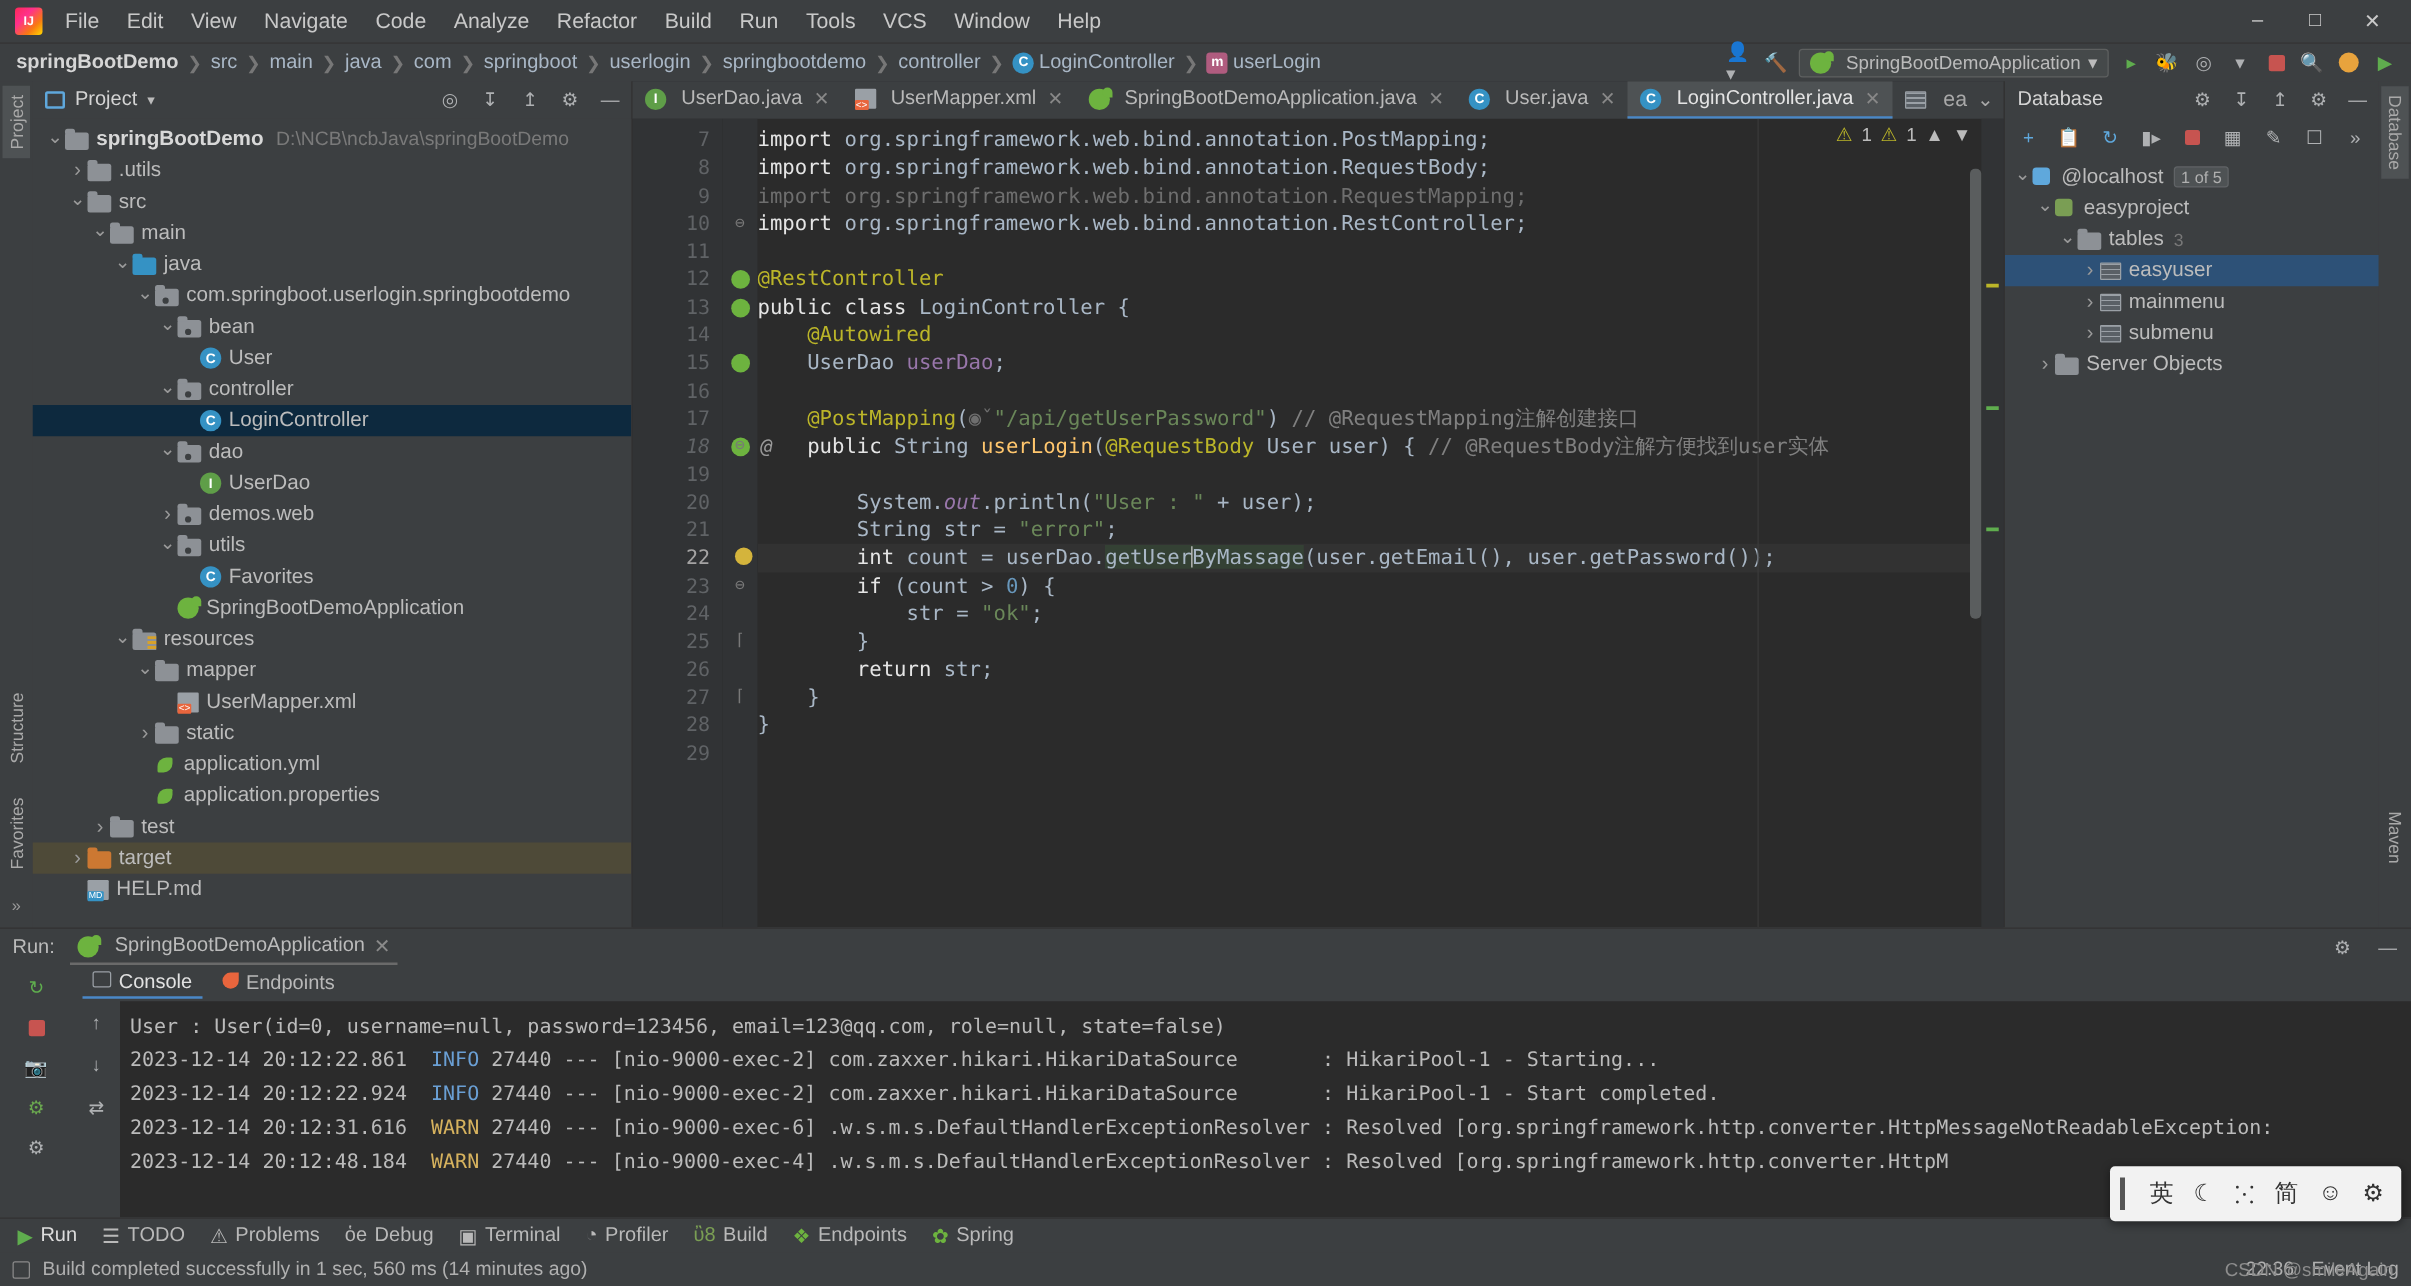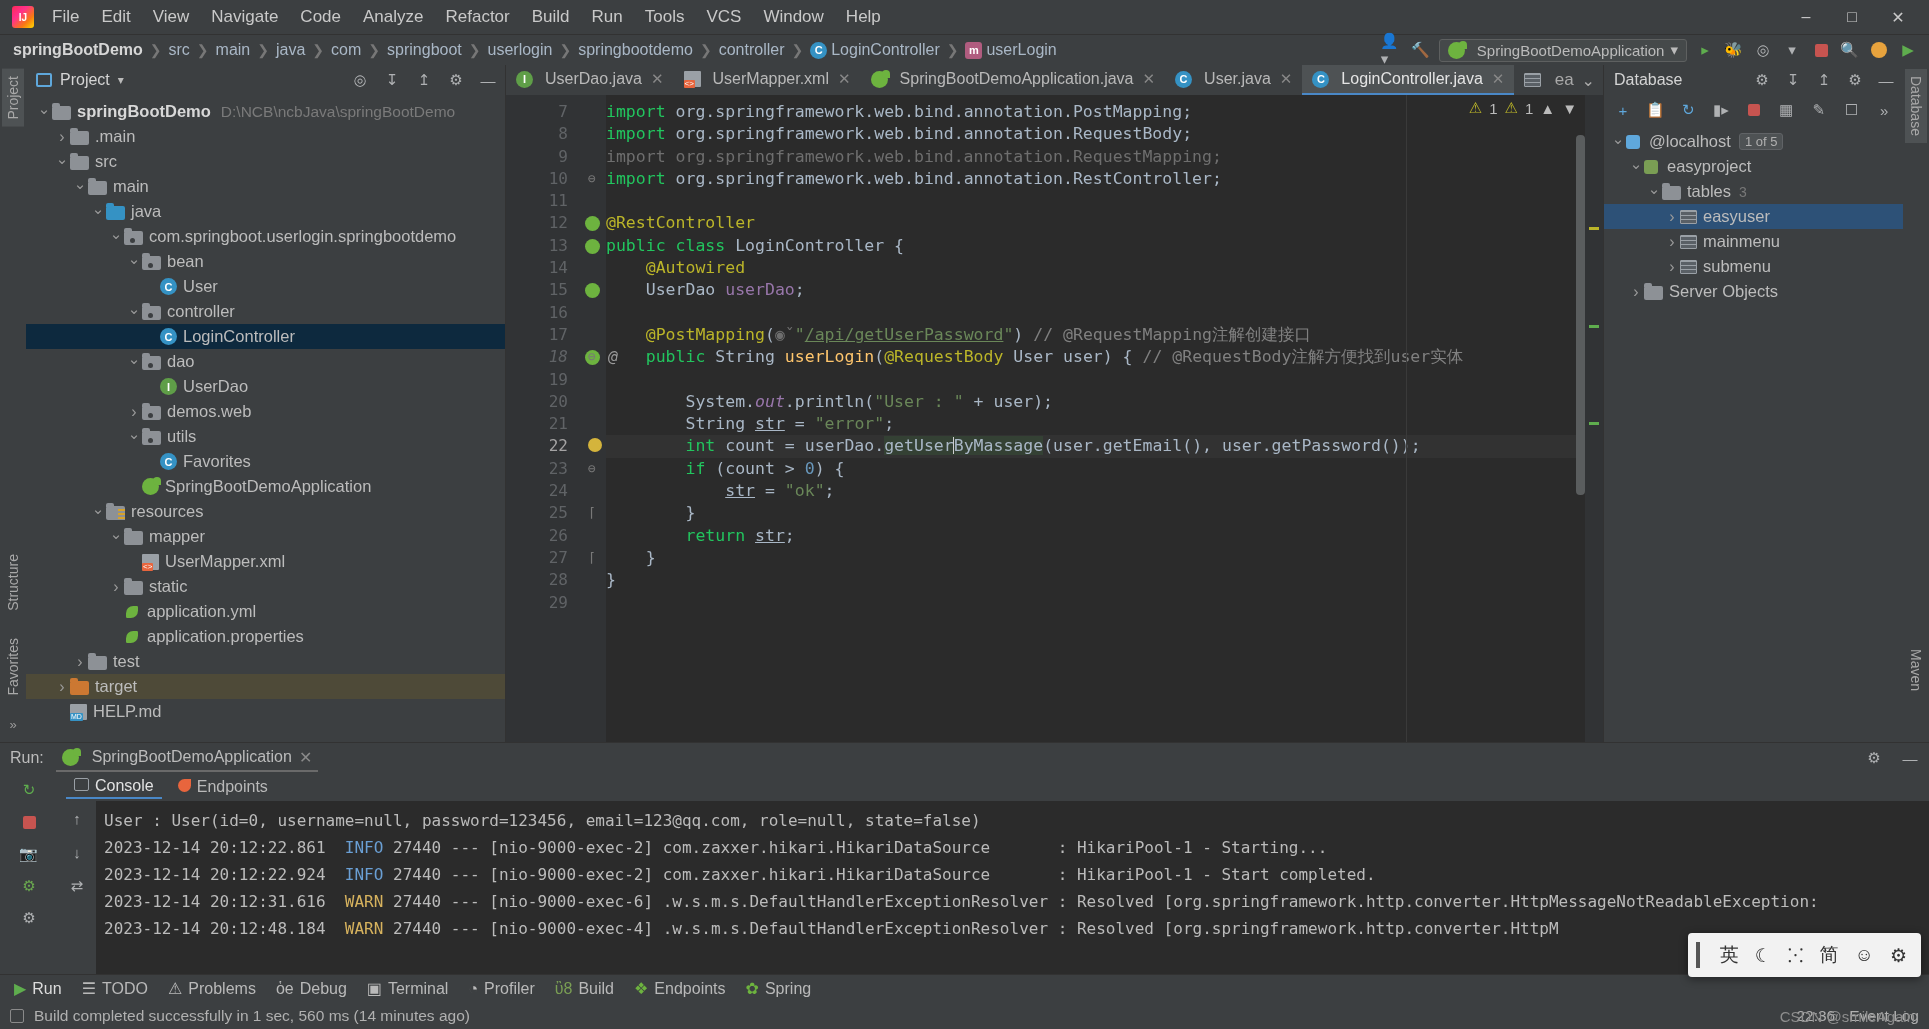--- a/index.html
+++ b/index.html
@@ -110,23 +110,23 @@
   .editorbody{flex:1;display:flex;min-height:0;position:relative;overflow:hidden;}
   .gutter{width:72px;flex:0 0 72px;background:#313335;padding-top:6px;}
   .marksgutter{width:28px;flex:0 0 28px;background:#313335;padding-top:6px;}
   .code{flex:1;padding-top:6px;font-family:"DejaVu Sans Mono","Liberation Mono",monospace;
      font-size:16.5px;line-height:22.3px;color:#a9b7c6;white-space:pre;overflow:hidden;position:relative;}
   .ln{height:22.3px;line-height:22.3px;text-align:right;padding-right:10px;color:#606366;
      font-family:"DejaVu Sans Mono",monospace;font-size:16px;position:relative;}
   .ln.cur{color:#a4a3a3;}
   .gmark{position:absolute;left:6px;top:3px;width:17px;height:17px;}
   .codeline{height:22.3px;}
-  .kw{color:#22c55e;} .str{color:#6a8759;} .num{color:#6897bb;} .cmt{color:#808080;}
+  .kw{color:#e5e5e5;} .str{color:#6a8759;} .num{color:#6897bb;} .cmt{color:#808080;}
   .ann{color:#bbb529;} .fld{color:#9876aa;} .mth{color:#ffc66d;}
-  .dim{color:#6e6e6e;} .under{text-decoration:underline;}
+  .dim{color:#6e6e6e;} .under{}
   .caret{display:inline-block;width:2px;height:17px;background:#cfcfcf;vertical-align:-3px;margin:0 -1px;}
   .hl-ident{background:#344134;}
   .rightmargin{position:absolute;top:0;bottom:0;width:1px;background:#3a3a3a;}
 
   .inspect{position:absolute;right:0;top:0;bottom:0;width:18px;background:#313335;}
   .insp-dot{position:absolute;right:4px;width:10px;height:3px;}
 
   .scrollv{position:absolute;right:18px;top:40px;width:9px;height:360px;background:#5a5d5e;border-radius:4px;}
 
   .editor-status{position:absolute;right:26px;top:4px;display:flex;align-items:center;gap:7px;font-size:15px;color:#bbb;z-index:5;}
@@ -309,21 +309,21 @@
               <span class="fold" style="position: absolute; left: 0px; right: 0px;"></span>
             </span>
             <span class="tname bold">springBootDemo</span>
             <span class="tpath">D:\NCB\ncbJava\springBootDemo</span>
           </div>
           <div class="trow" style="padding-left: 28px;">
             <span class="arrow" style="font-size: 16px;">›</span>
             <span class="ficon">
               <span class="fold" style="position: absolute; left: 0px; right: 0px;"></span>
             </span>
-            <span class="tname">.main</span>
+            <span class="tname">.utils</span>
           </div>
           <div class="trow" style="padding-left: 28px;">
             <span class="arrow" style="font-size: 15px; margin-top: -6px;">⌄</span>
             <span class="ficon">
               <span class="fold" style="position: absolute; left: 0px; right: 0px;"></span>
             </span>
             <span class="tname">src</span>
           </div>
           <div class="trow" style="padding-left: 46px;">
             <span class="arrow" style="font-size: 15px; margin-top: -6px;">⌄</span>

